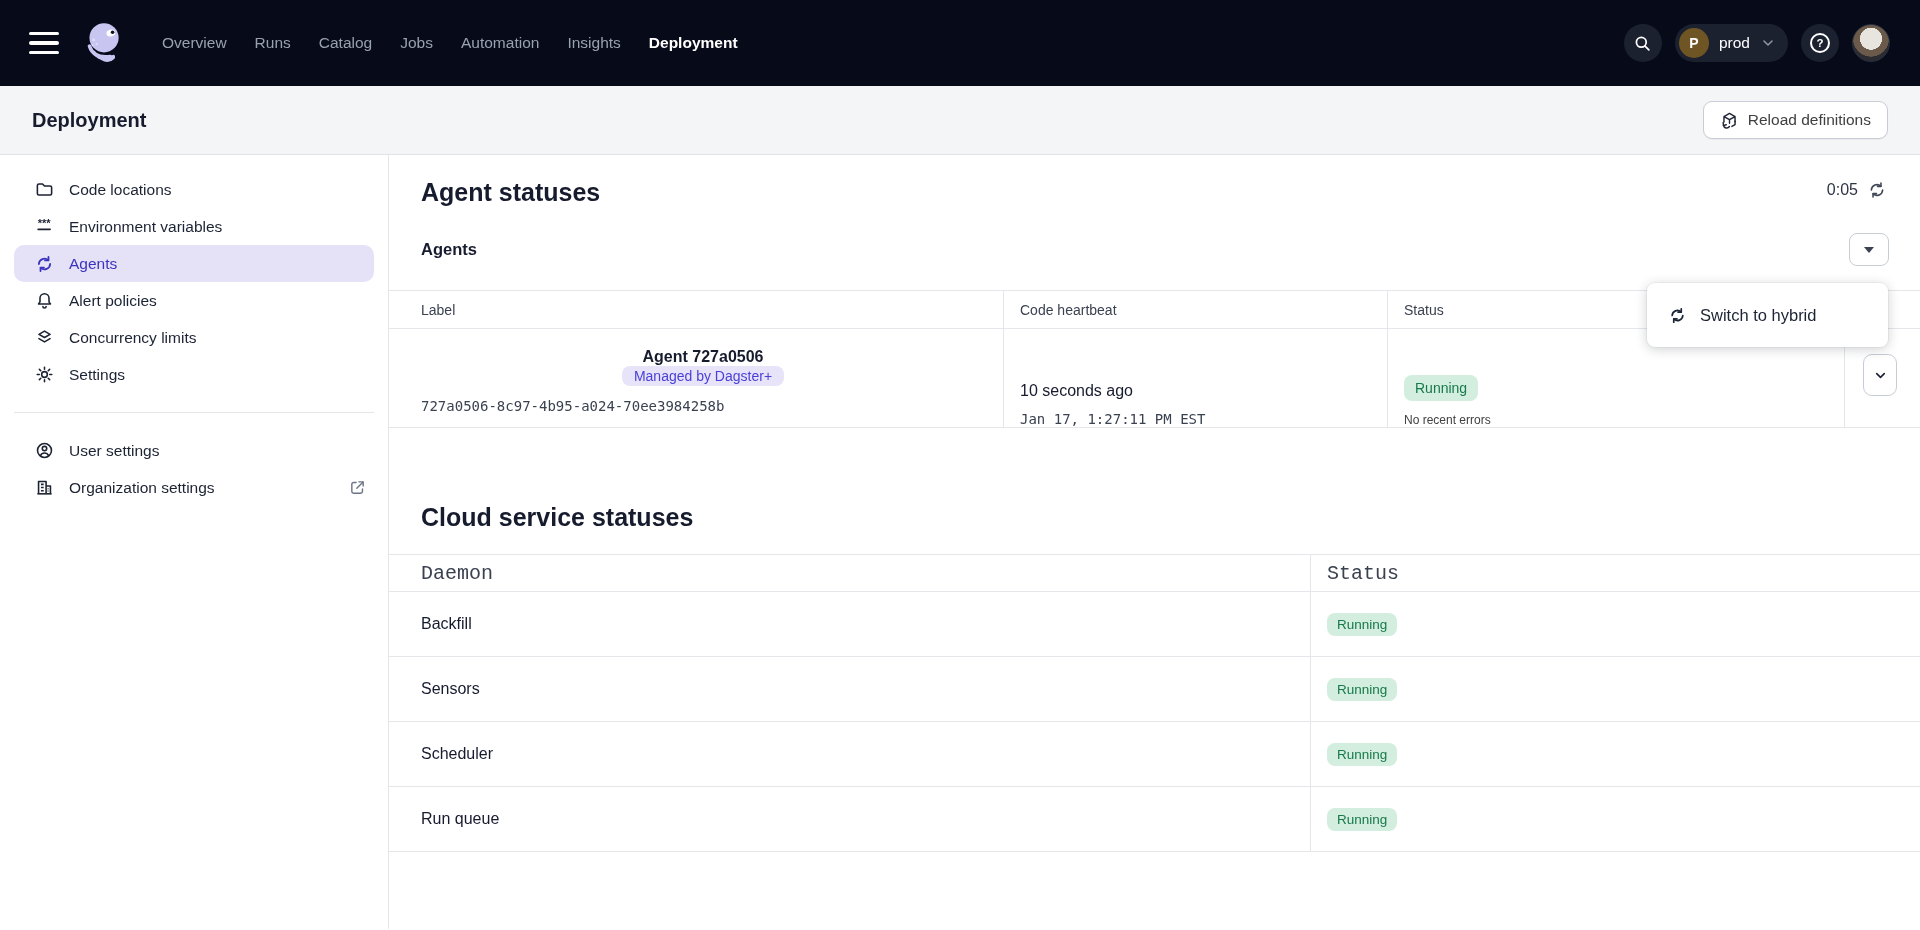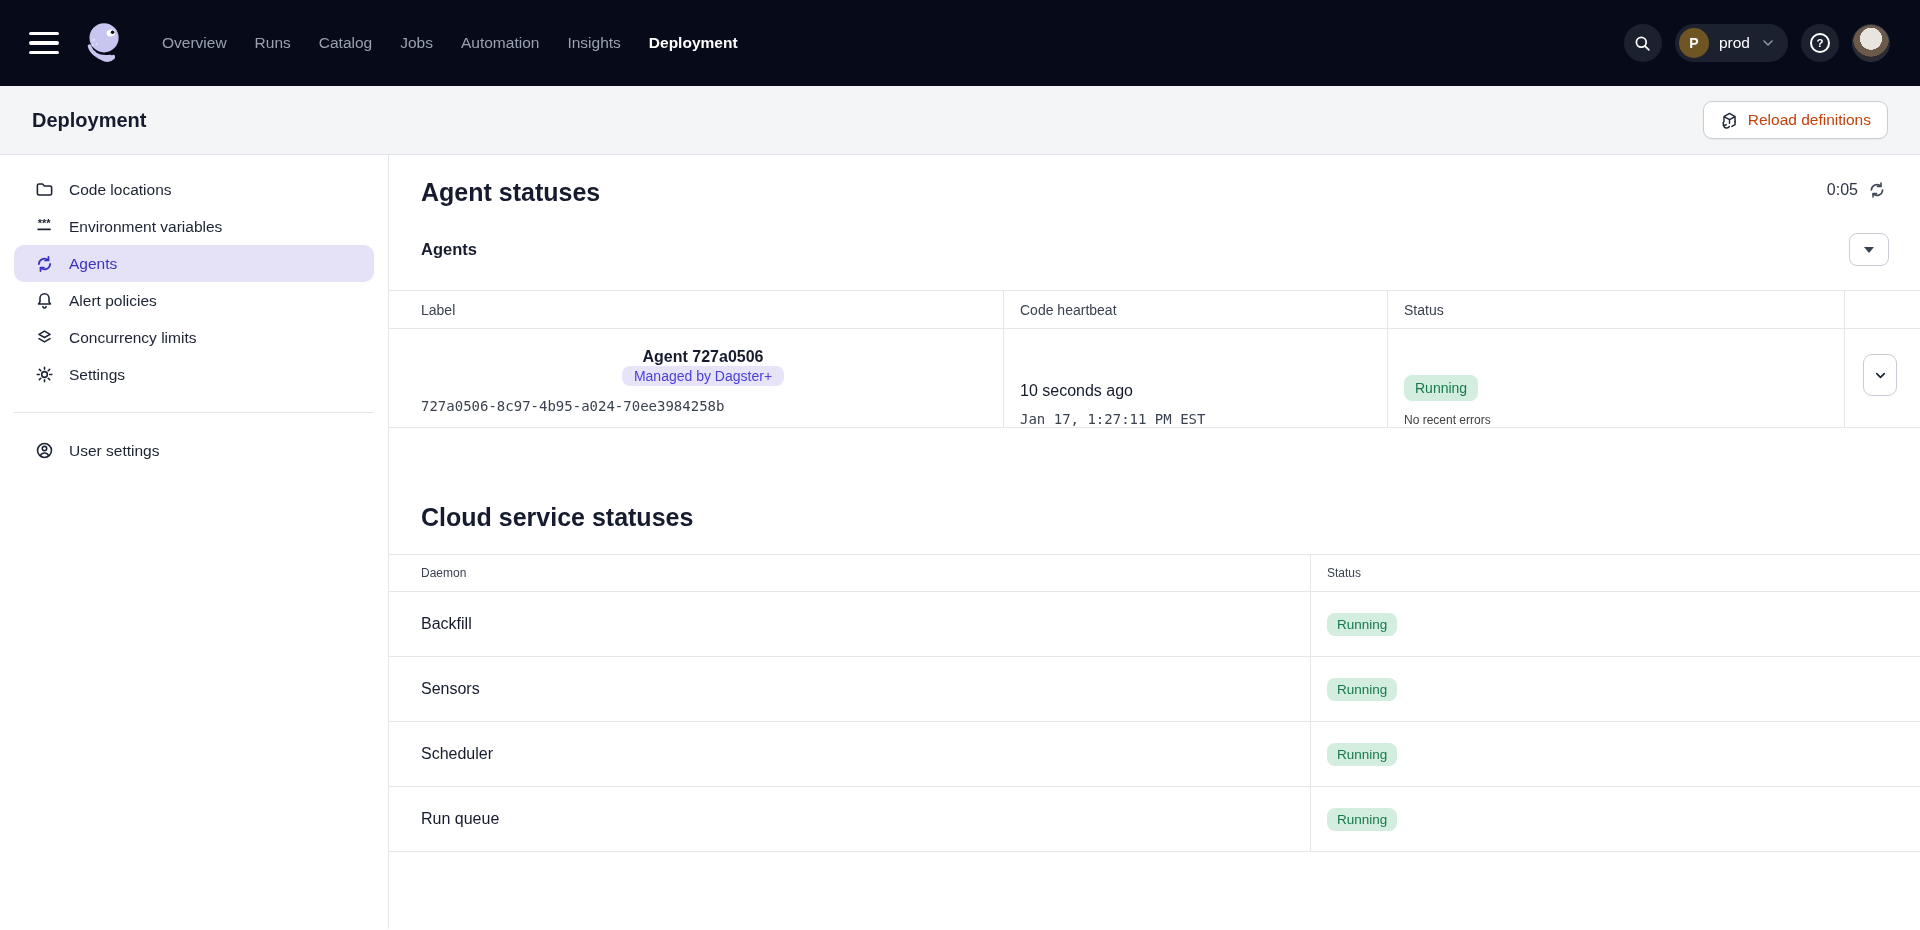--- a/index.html
+++ b/index.html
@@ -24,21 +24,21 @@
   .topnav-right{margin-left:auto; display:flex; align-items:center; gap:13px;}
   .circlebtn{width:38px; height:38px; border-radius:50%; background:#1C2130; display:flex; align-items:center; justify-content:center; cursor:pointer;}
   .prodpill{height:38px; border-radius:19px; background:#1C2130; display:flex; align-items:center; gap:10px; padding:0 12px 0 4px; cursor:pointer;}
   .prodpill .pcircle{width:30px; height:30px; border-radius:50%; background:var(--prod-avatar-bg); color:#fff; font-size:14px; font-weight:700; display:flex; align-items:center; justify-content:center;}
   .prodpill .plabel{color:#fff; font-size:15.5px;}
   .avatar{width:38px; height:38px; border-radius:50%; background:radial-gradient(circle at 50% 38%, #e8e4de 0 38%, #6b5a4a 39% 62%, #2b2b31 63% 100%); border:1px solid #2a3040; cursor:pointer;}
 
   
   .pageheader{height:69px; background:var(--header-band-bg); border-bottom:1px solid #DFE2E7; display:flex; align-items:center; padding:0 32px;}
   .pagetitle{font-size:20px; font-weight:700; color:var(--text-dark);}
-  .reloadbtn{margin-left:auto; height:38px; border-radius:9px; border:1px solid #C8CDD5; background:#fff; display:flex; align-items:center; gap:9px; padding:0 16px; font-size:15.5px; color:#c2410c; cursor:pointer; box-shadow:0 1px 1px rgba(16,22,26,.04);}
+  .reloadbtn{margin-left:auto; height:38px; border-radius:9px; border:1px solid #C8CDD5; background:#fff; display:flex; align-items:center; gap:9px; padding:0 16px; font-size:15.5px; color:#404040; cursor:pointer; box-shadow:0 1px 1px rgba(16,22,26,.04);}
 
   
   .bodywrap{display:flex; height:774px;}
   .sidebar{width:389px; border-right:1px solid var(--border); padding-top:16px; flex:none;}
   .sideitem{height:37px; margin:0 14px; border-radius:10px; display:flex; align-items:center; gap:15px; padding-left:21px; padding-right:8px; font-size:15.5px; color:#1C2333; cursor:pointer;}
   .sideitem .ic{width:19px; color:#1C2333; flex:none;}
   .sideitem.active{background:var(--purple-pill-bg); color:var(--accent-purple); font-weight:500;}
   .sideitem.active .ic{color:var(--accent-purple);}
   .sidedivider{border-top:1px solid var(--border); margin:19px 14px;}
   .extlink{margin-left:auto; color:#6B7486;}
@@ -78,21 +78,21 @@
   .popover .mlabel{font-size:16.5px; color:#1C2333;}
   .rowchev{position:absolute; top:199px; right:23px; width:34px; height:42px; border-radius:9px; border:1px solid #C8CDD5; background:#fff; display:flex; align-items:center; justify-content:center; cursor:pointer;}
 
   .inactiverow{display:flex; align-items:center; justify-content:space-between; padding:45px 33px 0 32px;}
   .showlink{display:flex; align-items:center; gap:7px; font-size:15.5px; color:#1C2333; cursor:pointer;}
 
   .cloudtitle{padding:74px 0 0 32px;}
 
   
   .t2{margin-top:22px; border-top:1px solid var(--border);}
-  .t2 .hrow{display:flex; height:37px; align-items:center; border-bottom:1px solid var(--border); font-size:12px; color:var(--text-mid);}
+  .t2 .hrow{display:flex; height:37px; align-items:center; border-bottom:1px solid var(--border); font-size:20px; color:var(--text-mid);font-family:Liberation Mono, monospace;}
   .t2 .d1{width:921px; padding-left:32px;}
   .t2 .d2{flex:1; padding-left:16px; border-left:1px solid var(--border); align-self:stretch; display:flex; align-items:center;}
   .t2 .brow{display:flex; height:65px; border-bottom:1px solid var(--border); align-items:center;}
   .t2 .daemonname{font-size:16px; color:var(--text-dark);}
   .badge-green-sm{display:inline-block; background:var(--badge-green-bg); color:var(--badge-green-text); font-size:13.5px; padding:4px 10px; border-radius:8px;}
 </style>
 </head>
 <body>
 
 <div class="topnav">
@@ -208,20 +208,34 @@
     </div>
     <div class="sidedivider"></div>
     <div class="sideitem">
       <svg class="ic" width="19" height="19" viewBox="0 0 24 24" fill="none" stroke="currentColor" stroke-width="2" stroke-linecap="round">
           <circle cx="12" cy="12" r="8.8"></circle>
           <circle cx="12" cy="9.6" r="2.8"></circle>
           <path d="M6.8 18.4a5.8 5.8 0 0 1 10.4 0"></path>
         </svg>
       <span>User settings</span>
     </div>
+    <div class="sideitem">
+      <svg class="ic" width="19" height="19" viewBox="0 0 24 24" fill="none" stroke="currentColor" stroke-width="2" stroke-linejoin="round">
+          <path d="M4.5 20V4.5h9.5V20"></path>
+          <path d="M14 10h5.5V20"></path>
+          <path d="M3 20h18"></path>
+          <path d="M7.5 8h3.5M7.5 12h3.5M7.5 16h3.5M16 13.5h1M16 16.5h1"></path>
+        </svg>
+      <span>Organization settings</span>
+      <svg class="extlink" width="17" height="17" viewBox="0 0 24 24" fill="none" stroke="currentColor" stroke-width="2" stroke-linecap="round" stroke-linejoin="round">
+          <path d="M10 5H6.5A2.5 2.5 0 0 0 4 7.5v10A2.5 2.5 0 0 0 6.5 20h10a2.5 2.5 0 0 0 2.5-2.5V14"></path>
+          <path d="M14 4h6v6"></path>
+          <path d="M19.5 4.5 11 13"></path>
+        </svg>
+    </div>
   </div>
 
   <div class="main">
 
     <div class="titlerow">
       <div class="h1">Agent statuses</div>
       <div class="timer">
         <span>0:05</span>
         <svg class="ic" width="18" height="18" viewBox="0 0 24 24" fill="none" stroke="currentColor" stroke-width="2.1" stroke-linecap="round" stroke-linejoin="round">
             <path d="M4.5 12a7.5 7.5 0 0 1 12.5-5.2"></path>
@@ -259,20 +273,29 @@
           <div class="mono hb-time">Jan 17, 1:27:11 PM EST</div>
         </div>
         <div class="c3">
           <span class="badge-green">Running</span>
           <div class="status-note">No recent errors</div>
         </div>
         <div style="flex:1"></div>
       </div>
     </div>
 
+    <div class="popover">
+      <svg width="17" height="17" viewBox="0 0 24 24" fill="none" stroke="#1C2333" stroke-width="2.4" stroke-linecap="round" stroke-linejoin="round">
+          <path d="M4.5 12a7.5 7.5 0 0 1 12.5-5.2"></path>
+          <path d="M17.3 2.6v4.6h-4.6"></path>
+          <path d="M19.5 12A7.5 7.5 0 0 1 7 17.2"></path>
+          <path d="M6.7 21.4v-4.6h4.6"></path>
+        </svg>
+      <span class="mlabel">Switch to hybrid</span>
+    </div>
 
     <button class="rowchev">
       <svg width="15" height="15" viewBox="0 0 20 20" fill="none" stroke="#1C2333" stroke-width="2.2" stroke-linecap="round" stroke-linejoin="round">
           <polyline points="5 7.5 10 12.5 15 7.5"></polyline>
         </svg>
     </button>
 
 
     <div class="cloudtitle">
       <div class="h1">Cloud service statuses</div>

